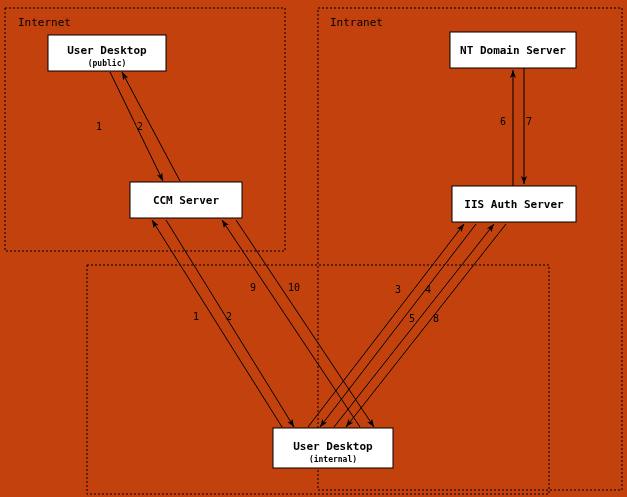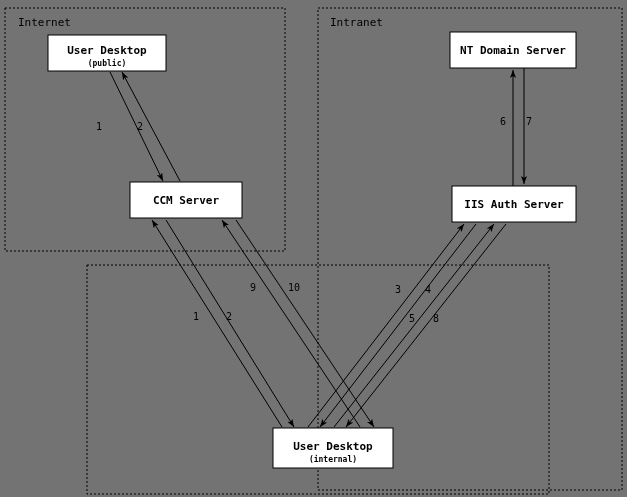--- a/index.html
+++ b/index.html
@@ -7,21 +7,21 @@
     padding: 0;
     background: #ffffff;
   }
   body {
     font-family: "DejaVu Sans Mono", monospace;
   }
   #diagram-root {
     position: relative;
     width: 627px;
     height: 497px;
-    background: #737373;
+    background: #c2410c;
     overflow: hidden;
   }
   svg.layer {
     position: absolute;
     left: 0;
     top: 0;
     width: 627px;
     height: 497px;
   }
   .zone-label {

